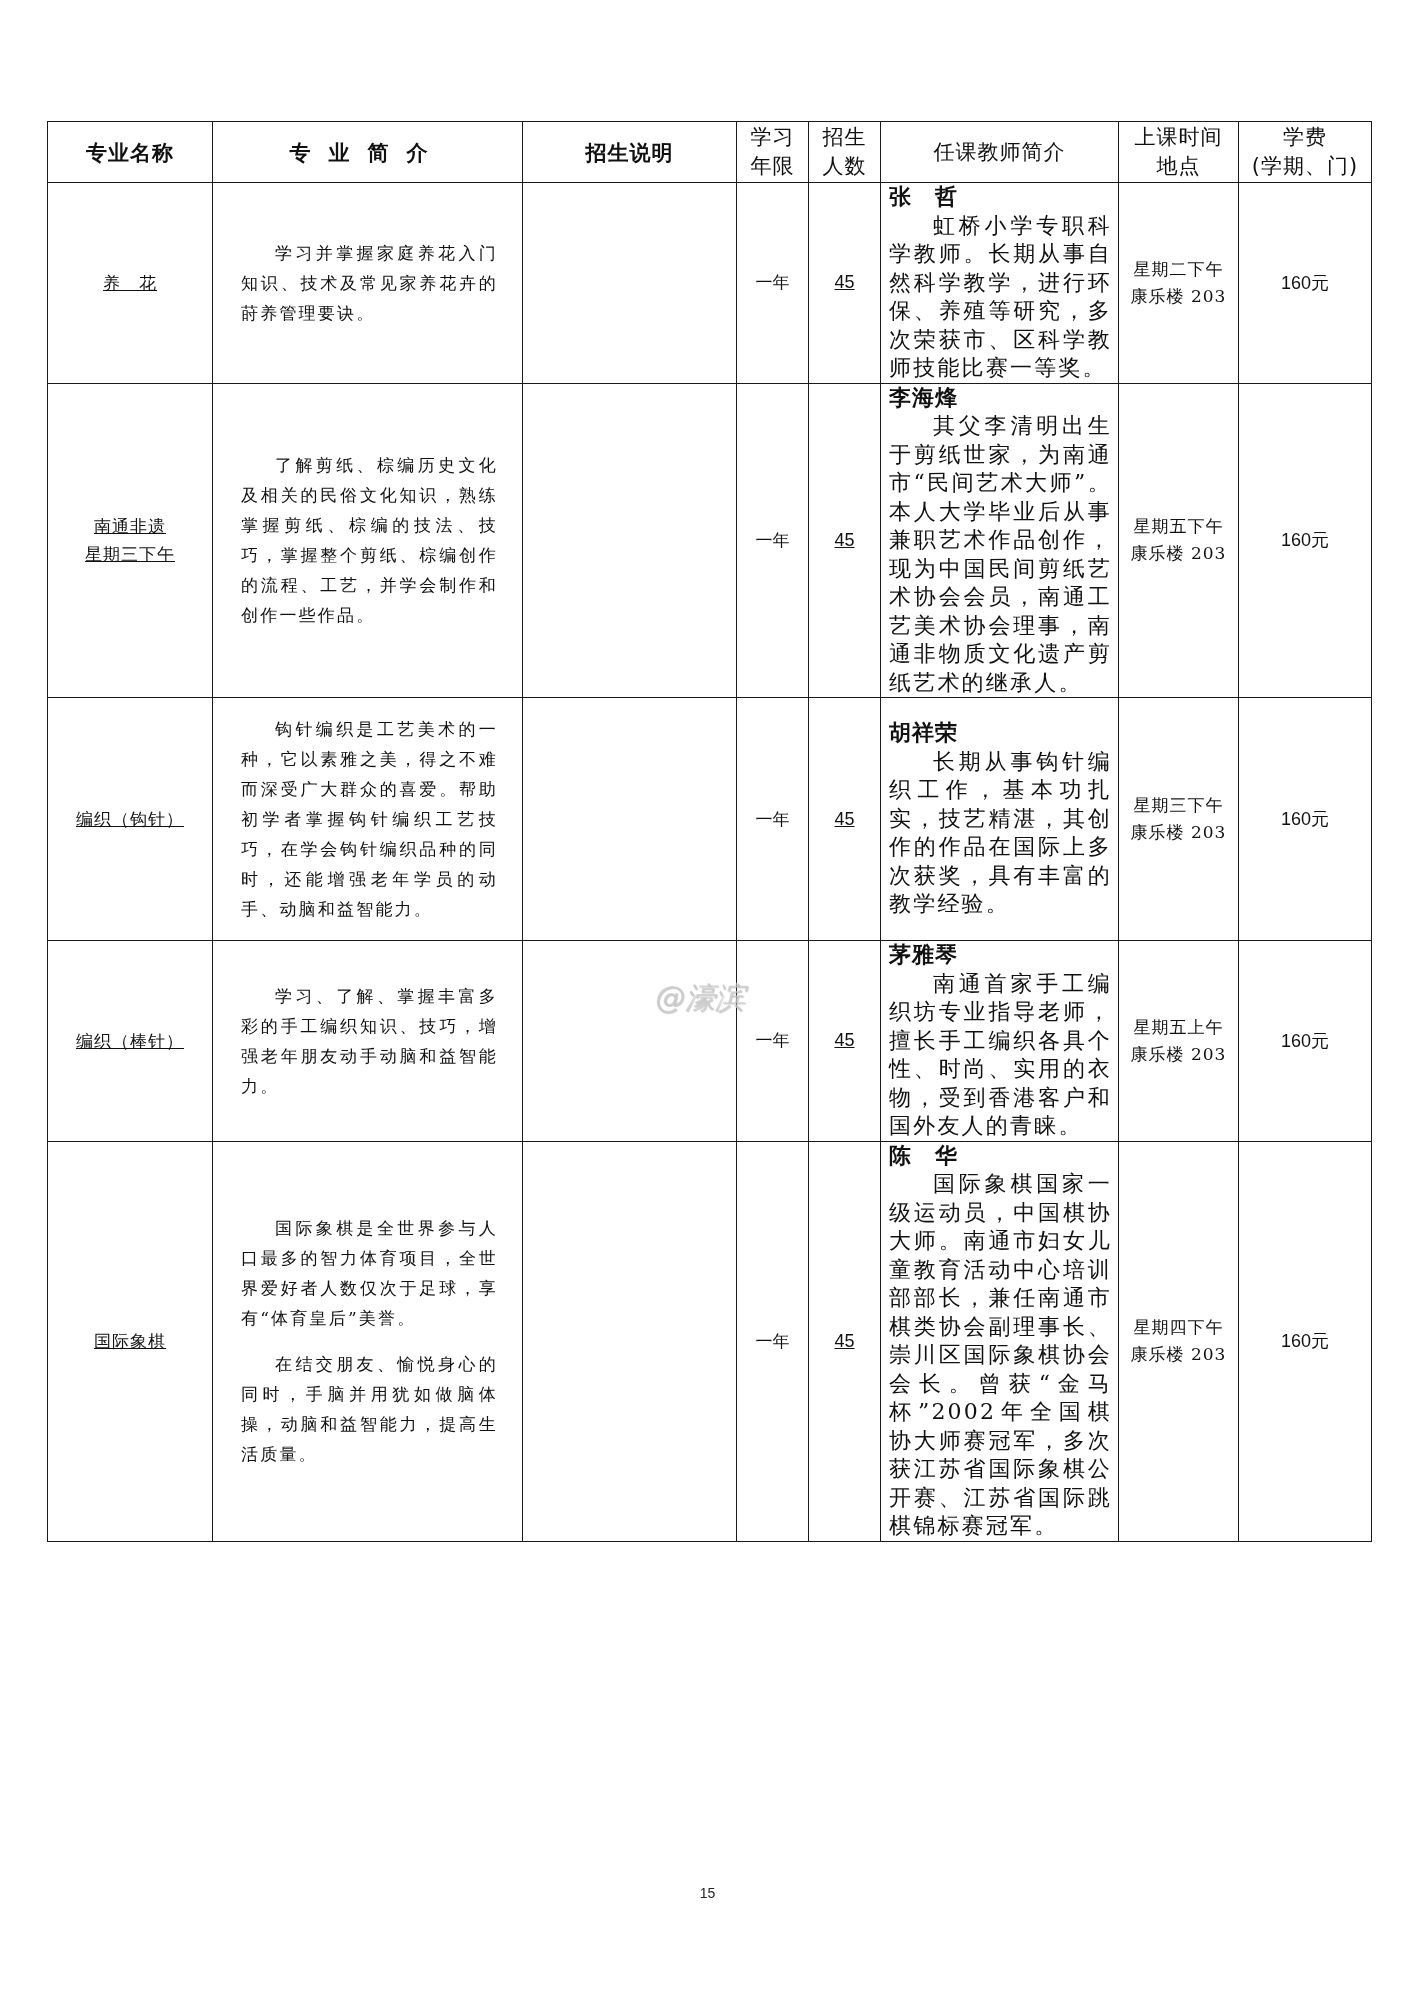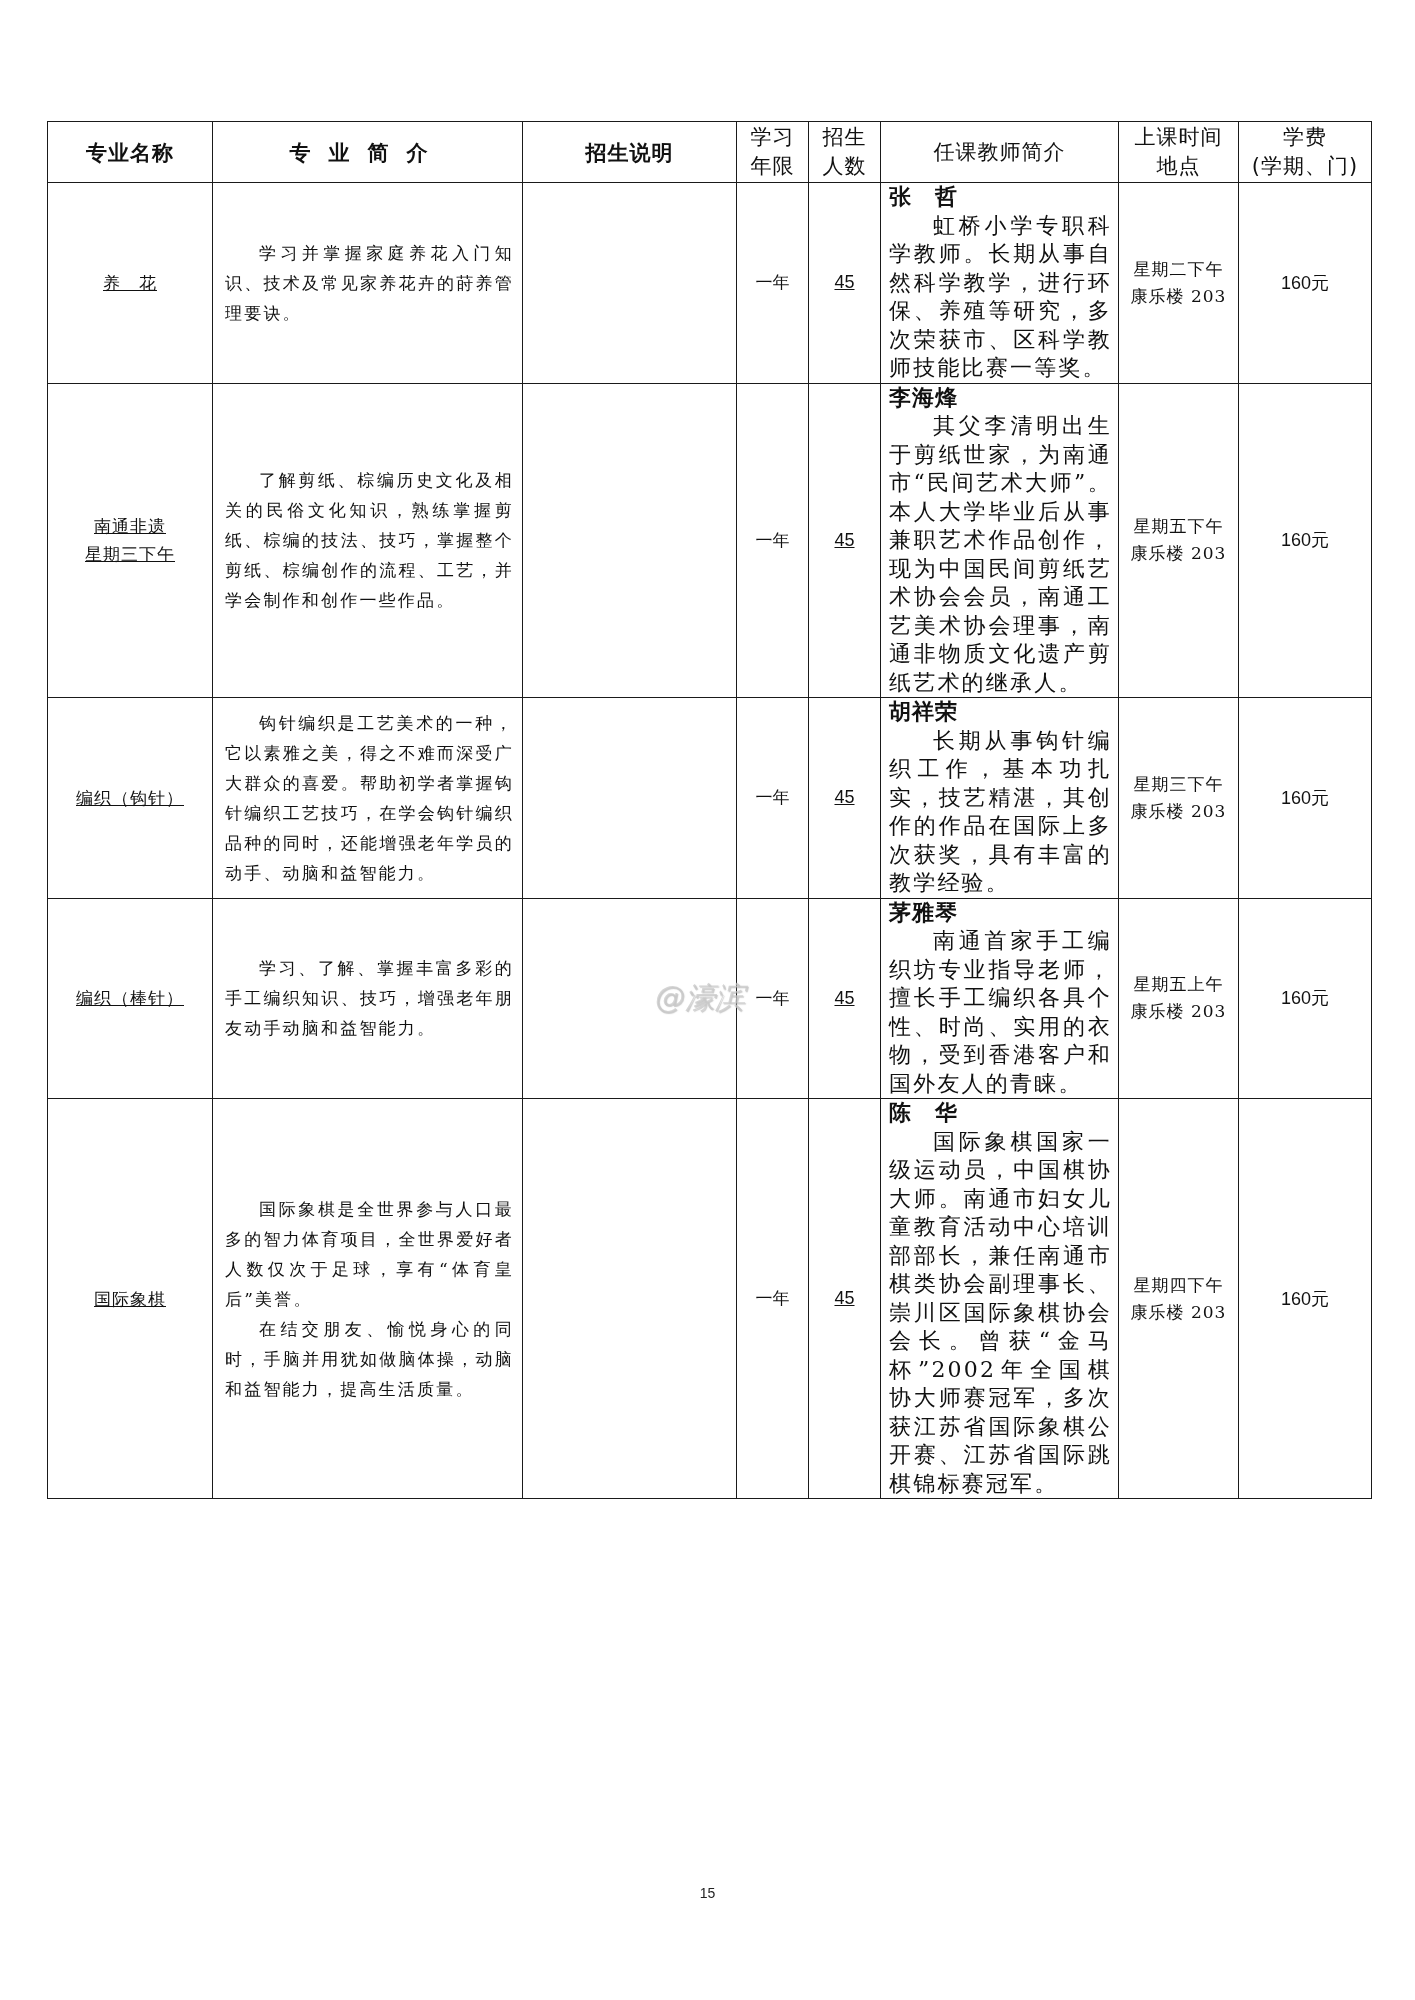--- a/index.html
+++ b/index.html
@@ -15,21 +15,21 @@
   }
   .course-table th {
     font-family: "DejaVu Sans", "Liberation Sans", sans-serif;
     font-weight: normal; font-size: 21px; line-height: 29px; text-align: center;
     height: 60px; letter-spacing: 1px;
   }
   .course-table th.spaced { letter-spacing: 18px; }
   .course-table th.bold { font-weight: bold; font-family: "DejaVu Serif", serif; }
   td.name { text-align: center; font-size: 17px; line-height: 28px; letter-spacing: 1px; text-decoration: underline; }
   td.intro { font-size: 17px; line-height: 30px; padding: 0 8px 0 12px; text-align: justify; letter-spacing: 2.2px; }
-  td.intro p { margin: 0; text-indent: 2em; }
+  td.intro p { margin: 16px; text-indent: 2em; }
   td.note { }
   td.years, td.count { text-align: center; font-size: 17px; }
   td.count { font-family: "Liberation Sans", sans-serif; font-size: 18px; text-decoration: underline; }
   td.teacher { vertical-align: top; font-size: 22px; line-height: 28.5px; padding: 0 6px 0 8px; letter-spacing: 2.2px; text-align: justify; }
   td.teacher.mid { vertical-align: middle; }
   td.teacher .tname { font-weight: bold; font-family: "DejaVu Sans", sans-serif; letter-spacing: 1px; }
   td.teacher p { margin: 0; text-indent: 2em; }
   td.time { text-align: center; font-size: 17px; line-height: 27px; letter-spacing: 1px; }
   td.fee { text-align: center; font-family: "Liberation Sans", sans-serif; font-size: 18px; }
   .footer-note {

